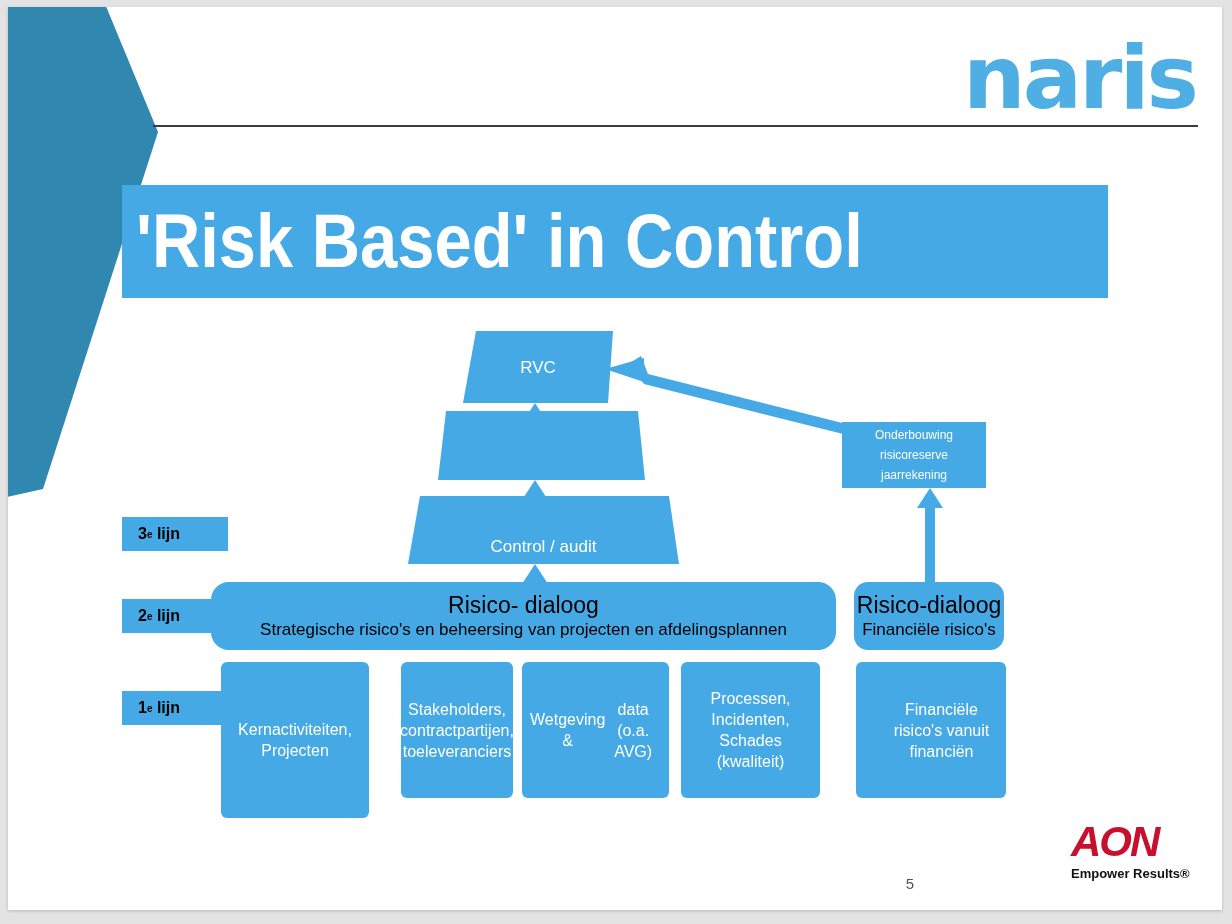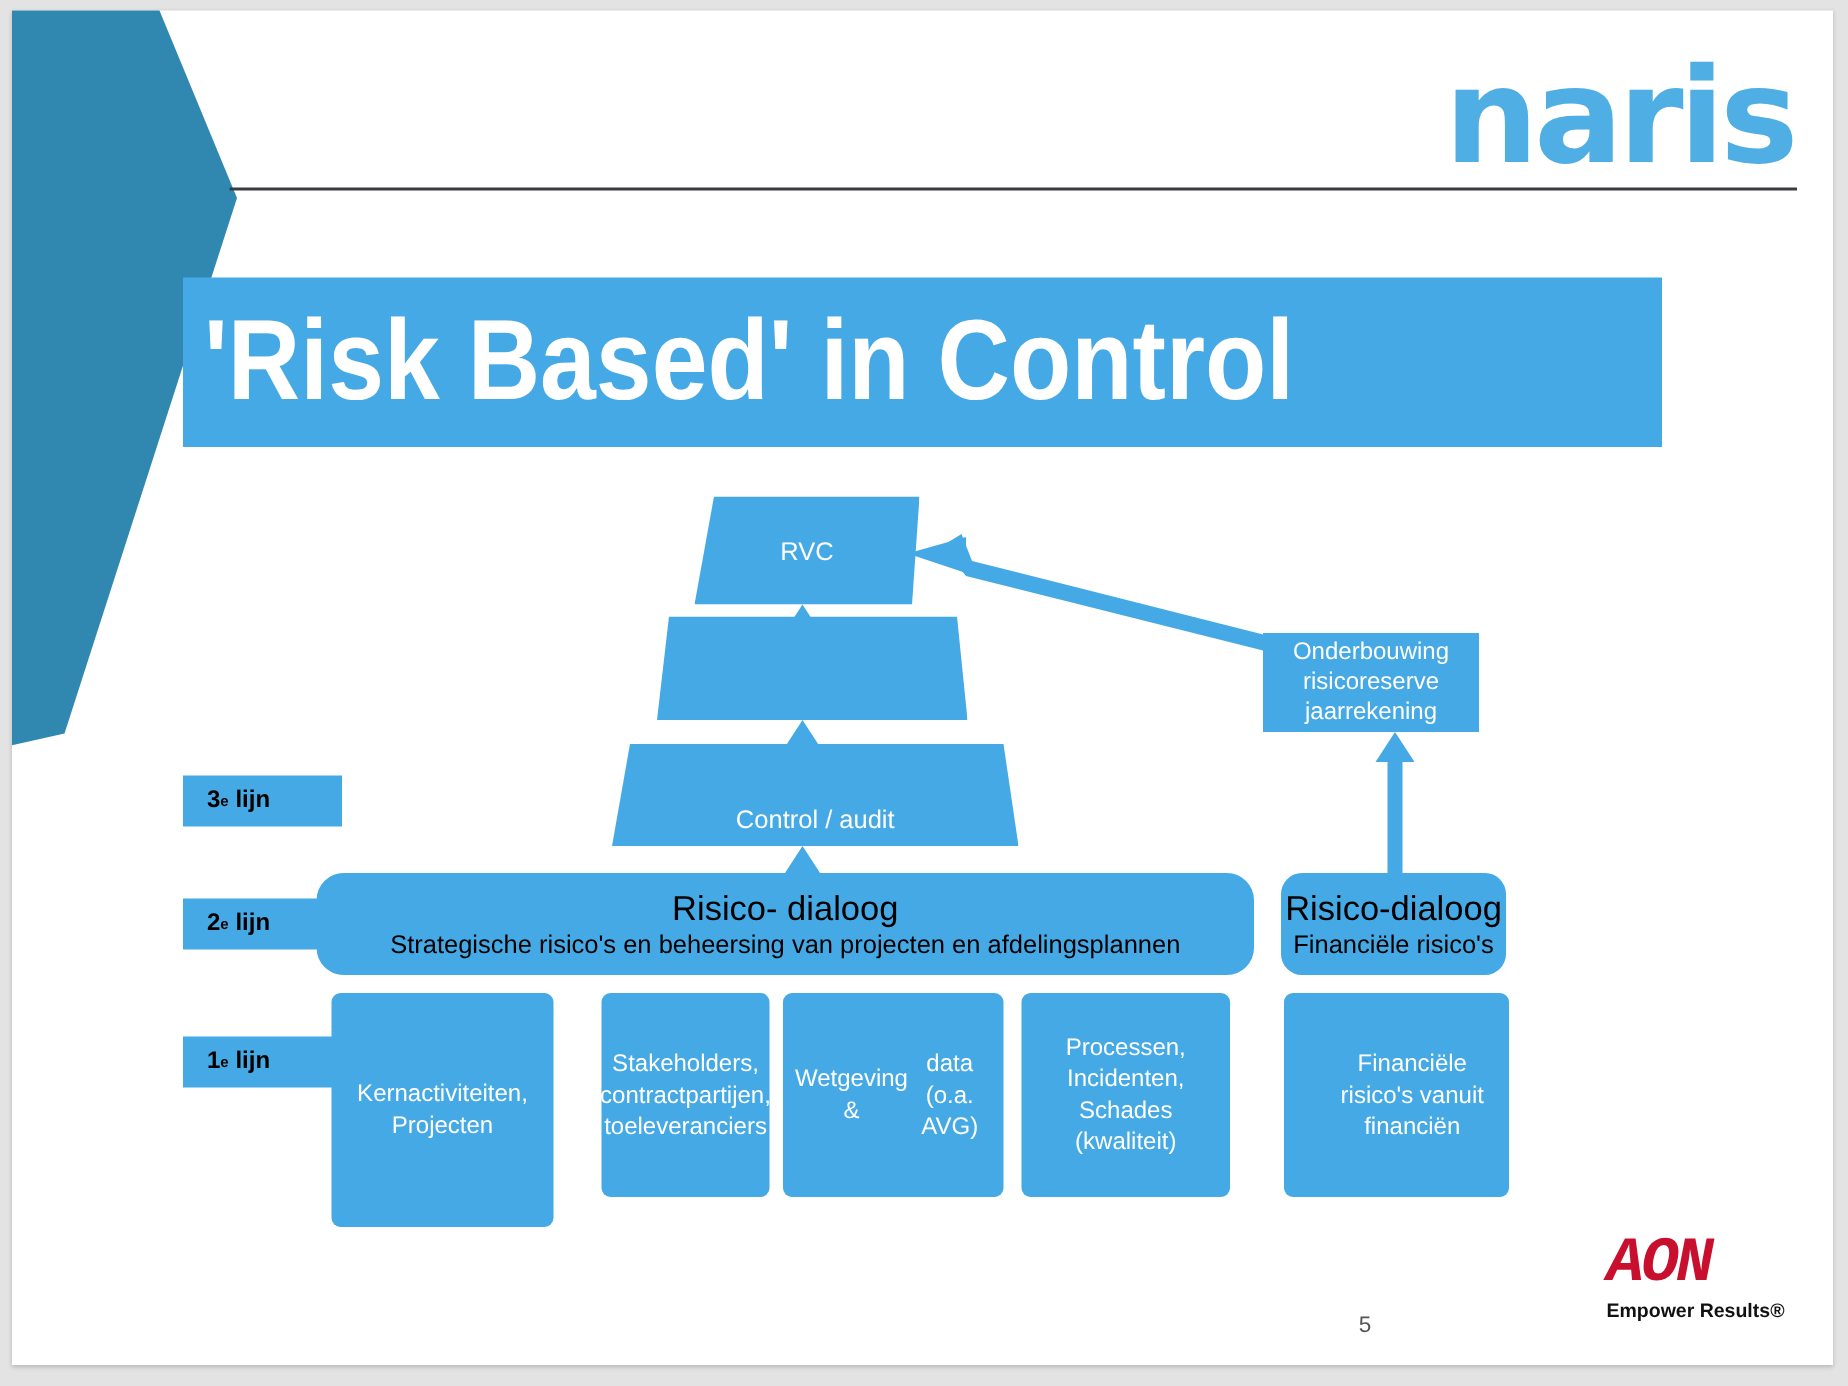--- a/index.html
+++ b/index.html
@@ -137,21 +137,21 @@
     box-sizing: border-box;
   }
   .plain-box {
     position: absolute;
     background: #45A9E5;
     display: flex;
     align-items: center;
     justify-content: center;
     text-align: center;
     color: #ffffff;
-    font-size: 16px;
+    font-size: 12px;
     line-height: 20px;
   }
   .lijn-tab {
     position: absolute;
     background: #45A9E5;
     color: #000000;
     font-size: 16px;
     font-weight: bold;
     display: flex;
     align-items: center;
@@ -177,21 +177,21 @@
   }
   .aon-logo {
     position: absolute;
     left: 1063px;
     top: 812px;
     width: 126px;
     height: 78px;
   }
   .aon-wordmark {
     color: #C8102E;
-    font-family: Liberation Mono, monospace;
+    font-family: Liberation Sans, sans-serif;
     font-size: 42px;
     font-weight: bold;
     font-style: italic;
     letter-spacing: -2px;
     line-height: 46px;
   }
   .aon-tagline {
     color: #111;
     font-size: 13px;
     font-weight: bold;

